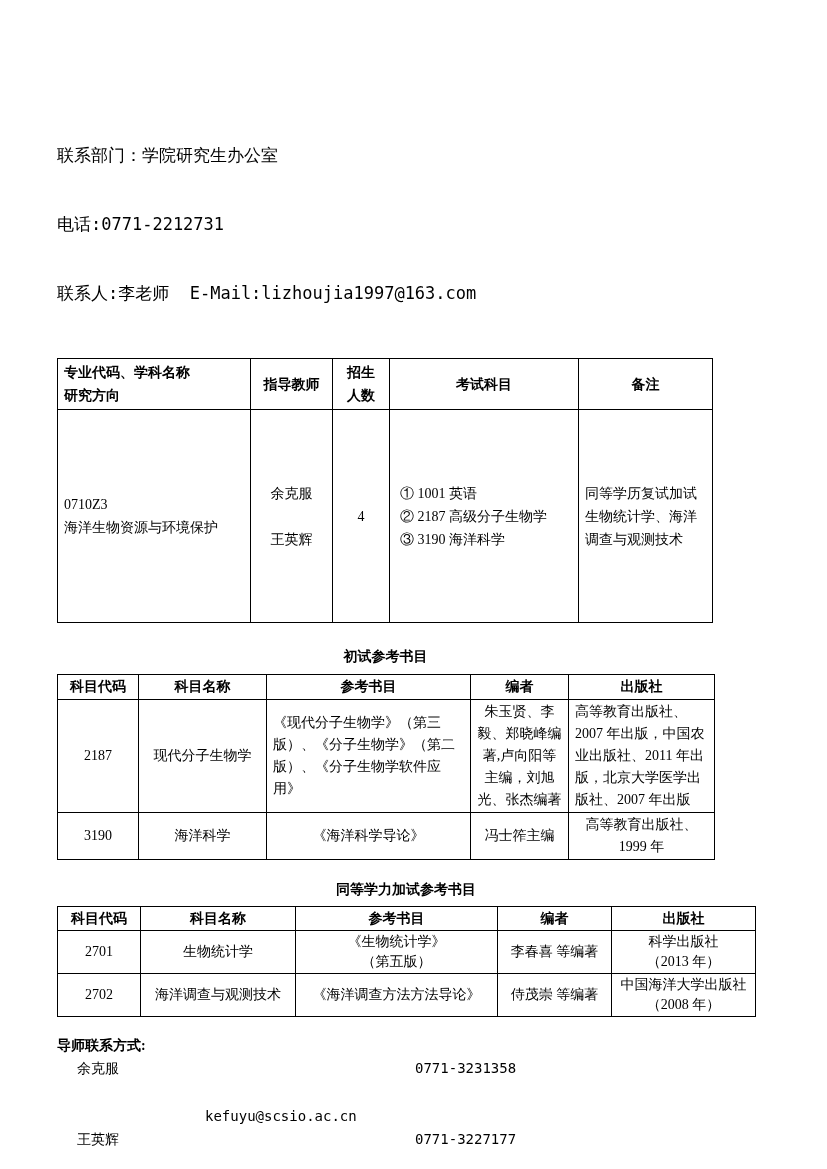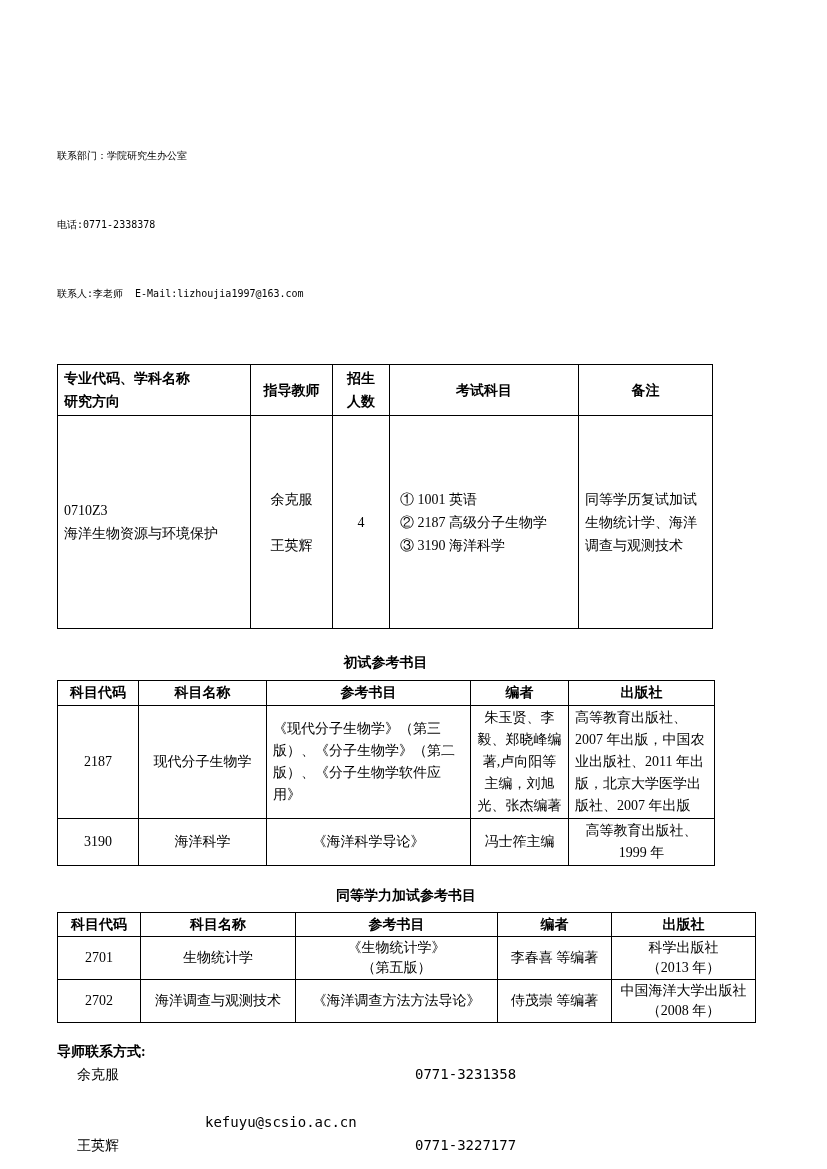--- a/index.html
+++ b/index.html
@@ -12,42 +12,42 @@
     background: #ffffff;
     font-family: "Liberation Serif", "DejaVu Serif", serif;
     color: #000000;
     overflow: hidden;
   }
   .content { padding: 98px 0 0 57px; }
 
   
   .contact-top {
     font-family: "DejaVu Sans Mono", "Liberation Mono", monospace;
-    font-size: 10px;
+    font-size: 17px;
     line-height: 23px;
     white-space: pre;
   }
 
   
   table {
     border-collapse: collapse;
     table-layout: fixed;
   }
   td, th {
     border: 1px solid #000000;
     vertical-align: middle;
     font-size: 14px;
     font-weight: normal;
     white-space: pre-line;
     overflow: hidden;
   }
   .bold { font-weight: normal; }
 
   
-  .t1 { width: 655px; margin-top: 13px; }
+  .t1 { width: 655px; margin-top: 7px; }
   .t1 td { line-height: 23px; padding: 2px 6px; }
   .t1 .hdr td { font-weight: bold; }
   .t1 .c-major { text-align: left; }
   .t1 .c-center { text-align: center; }
   .t1 .c-left { text-align: left; padding-left: 10px; }
 
   
   .tbl-title {
     font-size: 14px;
     font-weight: bold;
@@ -80,21 +80,21 @@
   .tutor-email { width: 210px; margin-top: 48px; }
 </style>
 </head>
 <body>
 
 <div class="page">
   <div class="content">
 
     <div class="contact-top">
       <div>联系部门：学院研究生办公室</div>
-      <div>电话:0771-2338378</div>
+      <div>电话:0771-2212731</div>
       <div>联系人:李老师  E-Mail:lizhoujia1997@163.com</div>
     </div>
 
     <table class="t1">
       <colgroup>
         <col style="width:193px">
           <col style="width:82px">
           <col style="width:57px">
         <col style="width:189px">
           <col style="width:134px">

